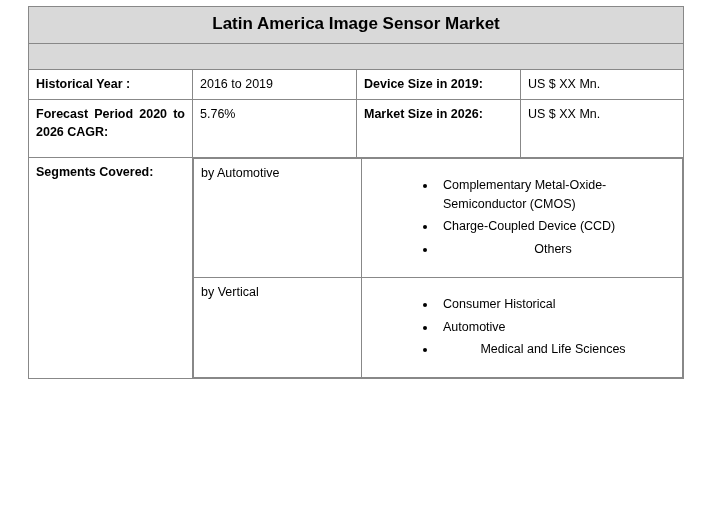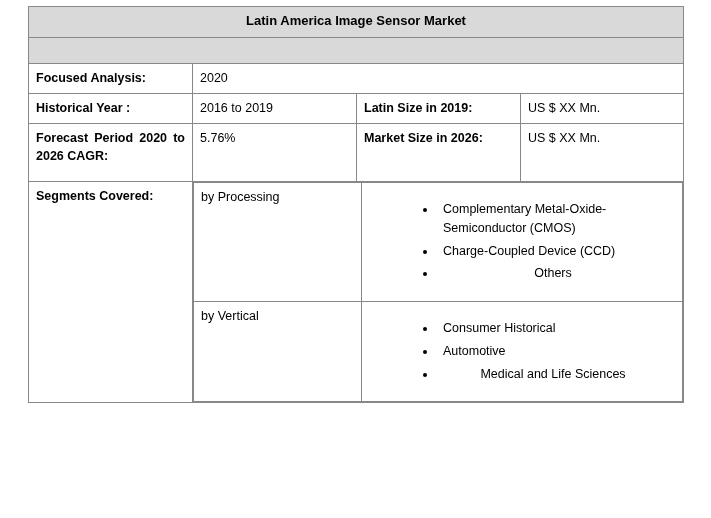--- a/index.html
+++ b/index.html
@@ -30,21 +30,21 @@
   table.matrix td {
     border: 1px solid #888888;
     vertical-align: top;
     padding: 5px 7px 6px 7px;
     line-height: 1.45;
   }
   .title-cell {
     background: #d9d9d9;
     text-align: center;
     font-weight: bold;
-    font-size: 13px;
+    font-size: 17px;
     padding: 7px 4px 8px 4px;
   }
   .spacer-cell {
     background: #d9d9d9;
     height: 14px;
     padding: 0;
   }
   .label {
     font-weight: bold;
     text-align: left;
@@ -111,46 +111,42 @@
       <col style="width:163px">
     </colgroup>
     <tbody>
       <tr>
         <td class="title-cell" colspan="4">Latin America Image Sensor Market</td>
       </tr>
       <tr>
         <td class="spacer-cell" colspan="4"></td>
       </tr>
       <tr>
-        <td class="label">Focused Analysis:</td>
-        <td class="plain" colspan="3">2020</td>
-      </tr>
-      <tr>
         <td class="label">Historical Year :</td>
         <td class="plain">2016 to 2019</td>
-        <td class="label">Latin Size in 2019:</td>
+        <td class="label">Device Size in 2019:</td>
         <td class="plain">US $ XX Mn.</td>
       </tr>
       <tr>
         <td class="label nowrap-just" style="height:46px">Forecast Period 2020 to 2026 CAGR:</td>
         <td class="plain">5.76%</td>
         <td class="label">Market Size in 2026:</td>
         <td class="plain">US $ XX Mn.</td>
       </tr>
       <tr>
         <td class="label segments-label-cell">Segments Covered:</td>
         <td class="segments-cell" colspan="3">
           <table class="nest">
             <colgroup>
               <col style="width:168px">
               <col>
             </colgroup>
             <tbody>
               <tr>
-                <td class="seg-left">by Processing</td>
+                <td class="seg-left">by Automotive</td>
                 <td class="seg-right">
                   <ul class="bullets">
                     <li>Complementary Metal-Oxide-Semiconductor (CMOS)</li>
                     <li>Charge-Coupled Device (CCD)</li>
                     <li>Others</li>
                   </ul>
                 </td>
               </tr>
               <tr>
                 <td class="seg-left seg-row-border">by Vertical</td>

